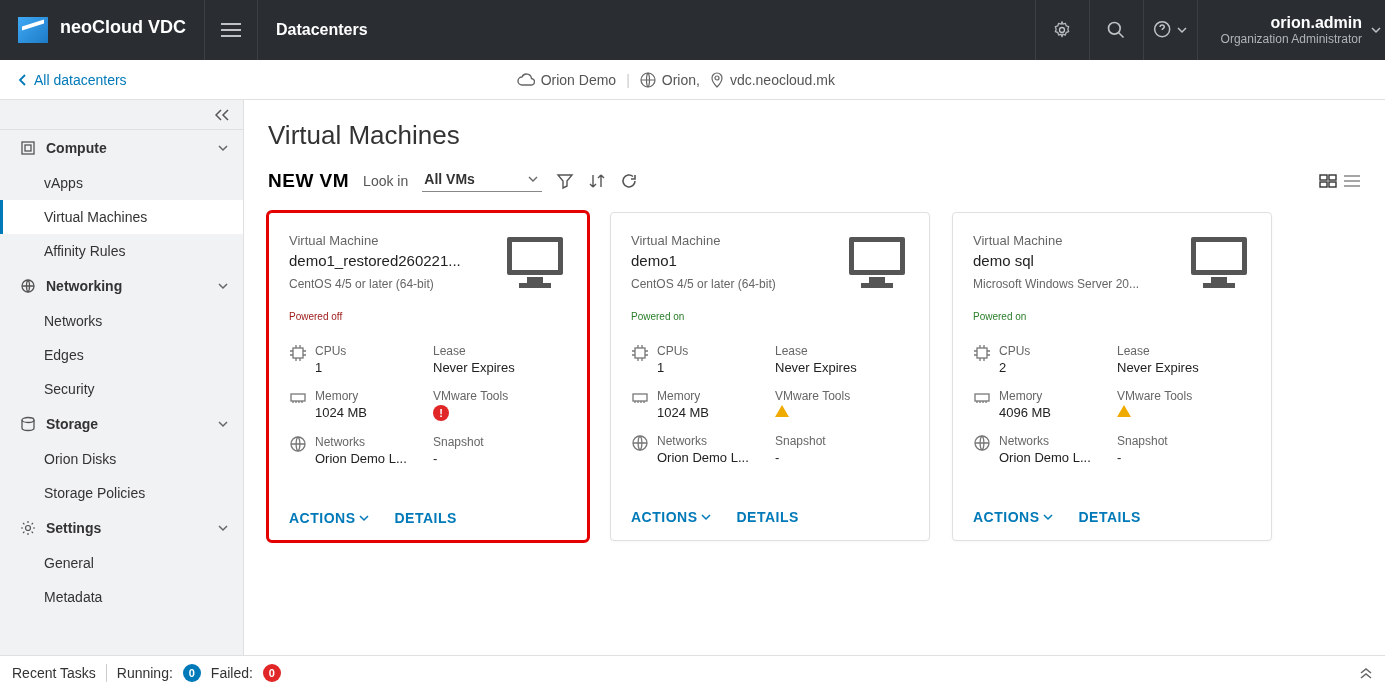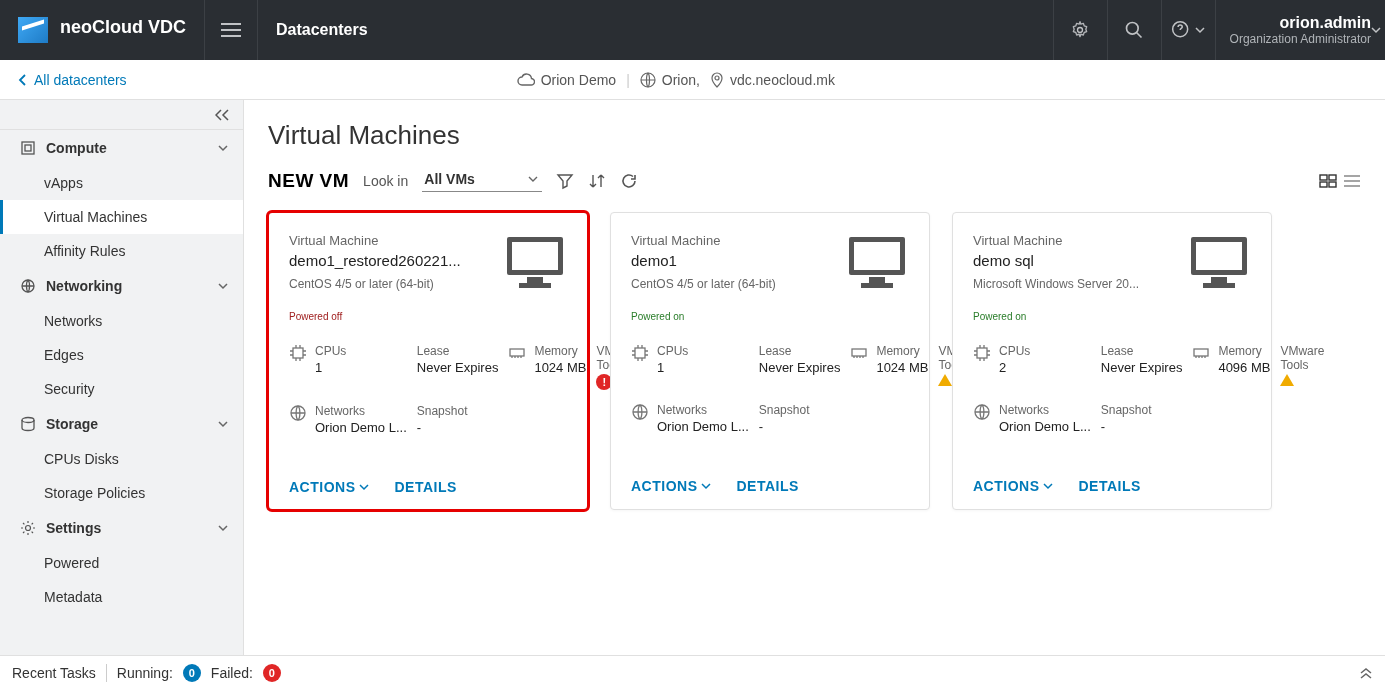--- a/index.html
+++ b/index.html
@@ -8,21 +8,21 @@
 
 .header { height: 60px; background: #2a2e33; display: flex; align-items: center; color: #fff; }
 .logo-box { display: flex; align-items: flex-start; padding: 0 18px; }
 .logo-mark { width: 30px; height: 26px; background: linear-gradient(135deg, #3fa9f5 0%, #1e7bc6 100%); margin-right: 12px; position: relative; }
 .logo-mark::after { content: ""; position: absolute; left: 4px; top: 6px; width: 22px; height: 4px; background: #fff; transform: skewY(-18deg); }
 .logo-text { font-size: 18px; font-weight: 600; }
 .hamburger { width: 54px; display: flex; align-items: center; justify-content: center; border-left: 1px solid #3c4045; border-right: 1px solid #3c4045; height: 100%; }
 .header-title { font-size: 16px; font-weight: 600; padding-left: 18px; }
 .header-spacer { flex: 1; }
 .header-icon-btn { width: 54px; height: 60px; display: flex; align-items: center; justify-content: center; border-left: 1px solid #3c4045; }
-.user-block { display: flex; flex-direction: column; align-items: flex-end; padding: 0 14px; border-left: 1px solid #3c4045; height: 100%; justify-content: center; position: relative; }
+.user-block { display: flex; flex-direction: column; align-items: flex-end; padding: 0 23px; border-left: 1px solid #3c4045; height: 100%; justify-content: center; position: relative; }
 .user-name { font-size: 16px; font-weight: 600; }
 .user-role { font-size: 12px; color: #b0b4b8; }
 .user-caret { position: absolute; right: 4px; top: 50%; transform: translateY(-50%); }
 
 
 .bcrumb { height: 40px; border-bottom: 1px solid #e0e0e0; display: flex; align-items: center; background: #fff; }
 .bcrumb-left { display: flex; align-items: center; padding-left: 18px; }
 .back-btn { color: #0079b8; font-size: 14px; display: flex; align-items: center; gap: 6px; }
 .bcrumb-center { flex: 1; display: flex; align-items: center; justify-content: center; gap: 10px; color: #555; font-size: 14px; }
 .bcrumb-item { display: flex; align-items: center; gap: 6px; }
@@ -55,21 +55,21 @@
 .vm-card.hi { outline: 3px solid #e60000; outline-offset: -1px; }
 .card-top { display: flex; justify-content: flex-start; }
 .card-top-left { flex: 1; min-width: 0; }
 .card-label { font-size: 13px; color: #666; }
 .card-name { font-size: 15px; color: #222; margin-top: 4px; white-space: nowrap; overflow: hidden; text-overflow: ellipsis; }
 .card-os { font-size: 12px; color: #666; margin-top: 8px; white-space: nowrap; overflow: hidden; text-overflow: ellipsis; }
 .card-status { font-size: 10px; margin-top: 20px; }
 .card-status.off { color: #a02020; }
 .card-status.on { color: #2a7d2a; }
 .monitor-ico { color: #555; margin-left: 8px; }
-.specs { display: grid; grid-template-columns: 1fr 1fr 1fr 1fr; column-gap: 10px; row-gap: 14px; margin-top: 22px; }
+.specs { display: grid; grid-template-columns: 1fr 1fr; column-gap: 10px; row-gap: 14px; margin-top: 22px; }
 .spec { display: flex; gap: 8px; }
 .spec-ico { width: 18px; height: 18px; flex-shrink: 0; color: #666; }
 .spec-txt { min-width: 0; }
 .spec-lab { font-size: 12px; color: #666; }
 .spec-val { font-size: 13px; color: #222; margin-top: 2px; white-space: nowrap; overflow: hidden; text-overflow: ellipsis; }
 .card-actions { display: flex; gap: 26px; margin-top: 44px; }
 .card-act { color: #0079b8; font-size: 14px; font-weight: 600; letter-spacing: 0.5px; display: flex; align-items: center; gap: 3px; }
 .badge-err { width: 16px; height: 16px; border-radius: 50%; background: #e02626; display: inline-flex; align-items: center; justify-content: center; color: #fff; font-size: 11px; font-weight: 700; }
 .badge-warn { width: 0; height: 0; border-left: 7px solid transparent; border-right: 7px solid transparent; border-bottom: 12px solid #f0ab00; position: relative; display: inline-block; }
 
@@ -214,37 +214,37 @@
               <path d="M2 4v8c0 1.4 2.7 2.5 6 2.5s6-1.1 6-2.5V4"></path>
             </svg>
           </span>
           <span>Storage</span>
           <span class="chev">
             <svg width="12" height="10" viewBox="0 0 12 10">
               <path d="M2 3l4 4 4-4" stroke="#666" stroke-width="1.5" fill="none"></path>
             </svg>
           </span>
         </div>
-        <a class="nav-item">CPUs Disks</a>
+        <a class="nav-item">Orion Disks</a>
         <a class="nav-item">Storage Policies</a>
         <div class="nav-head">
           <span>
             <svg width="16" height="16" viewBox="0 0 16 16" fill="none" stroke="#555" stroke-width="1.2">
               <circle cx="8" cy="8" r="2.5"></circle>
               <path d="M8 1v2M8 13v2M1 8h2M13 8h2M3 3l1.4 1.4M11.6 11.6L13 13M13 3l-1.4 1.4M4.4 11.6L3 13"></path>
             </svg>
           </span>
           <span>Settings</span>
           <span class="chev">
             <svg width="12" height="10" viewBox="0 0 12 10">
               <path d="M2 3l4 4 4-4" stroke="#666" stroke-width="1.5" fill="none"></path>
             </svg>
           </span>
         </div>
-        <a class="nav-item">Powered</a>
+        <a class="nav-item">General</a>
         <a class="nav-item">Metadata</a>
       </div>
   </div>
 
   <div class="main">
     <div class="page-title">Virtual Machines</div>
     <div class="toolbar">
       <a class="new-vm">NEW VM</a>
       <span class="lookin-label">Look in</span>
       <div class="lookin-select">

